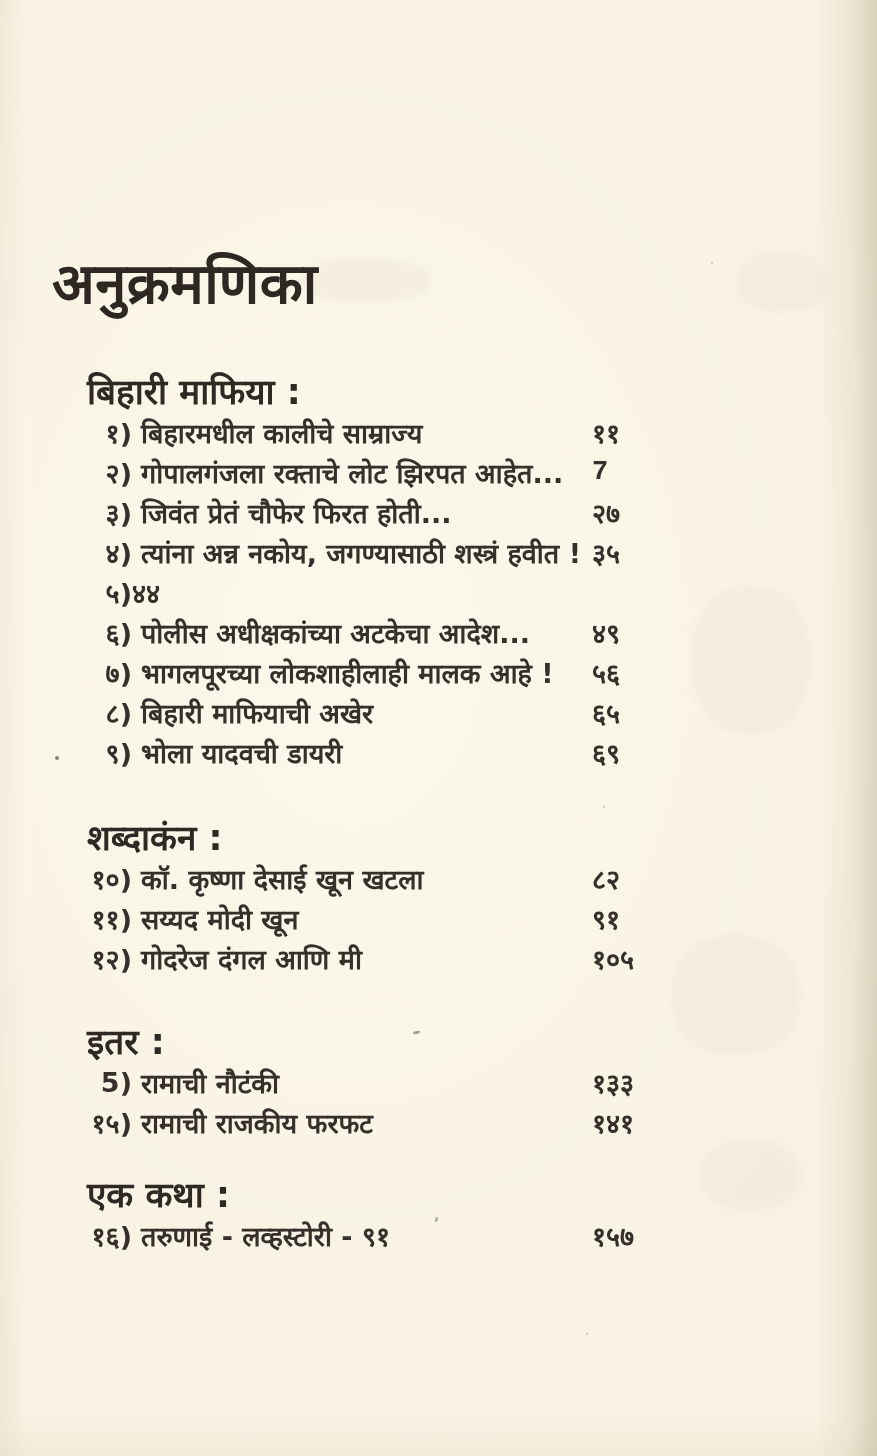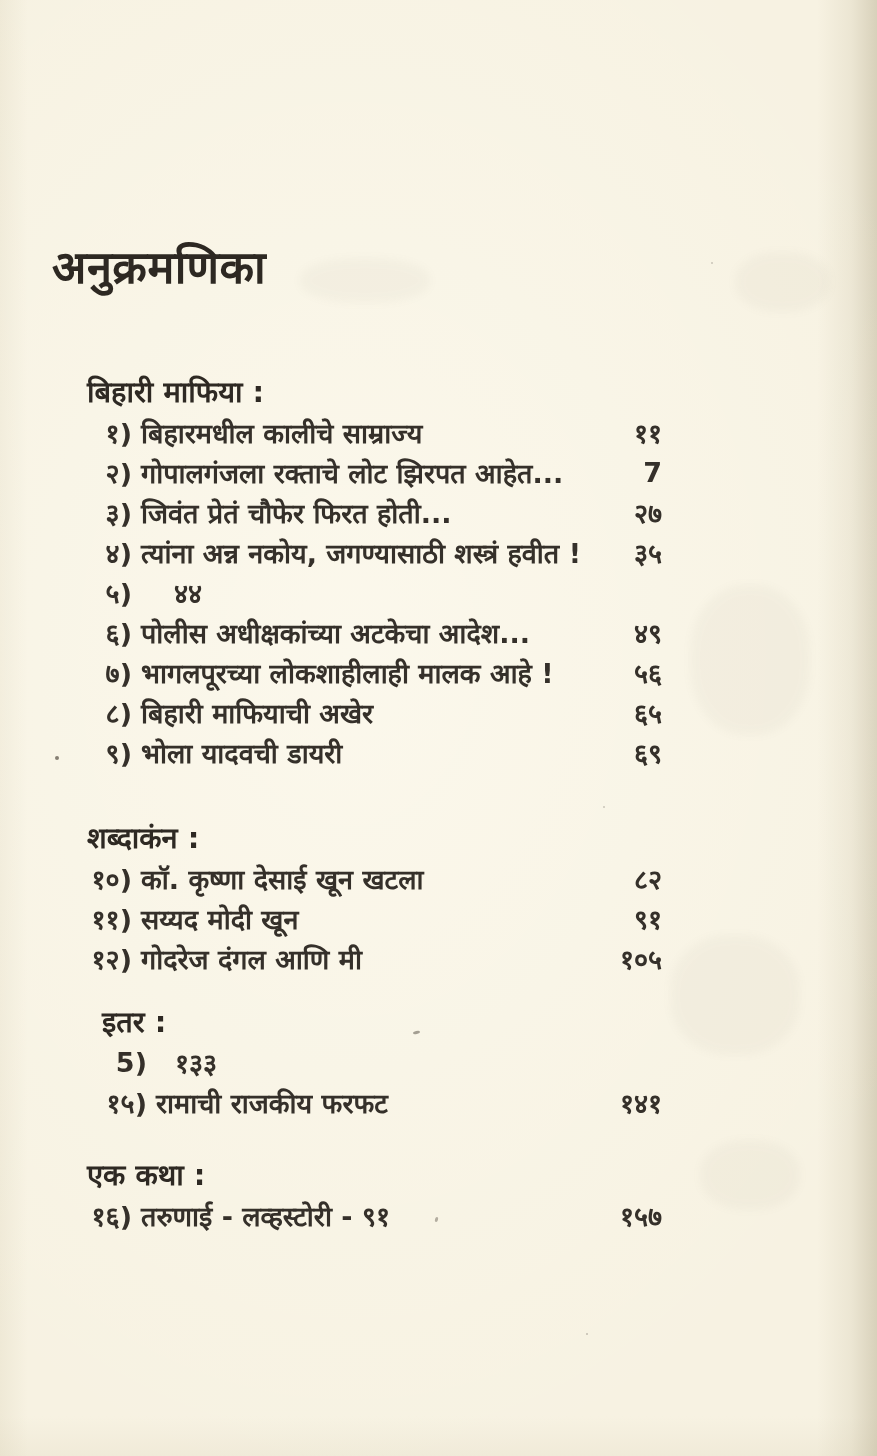--- a/index.html
+++ b/index.html
@@ -22,39 +22,39 @@
       radial-gradient(ellipse 900px 1200px at 40% 45%, rgba(255,253,244,0.55), rgba(255,253,244,0) 70%),
       linear-gradient(90deg, rgba(214,205,178,0.25) 0, rgba(214,205,178,0) 28px),
       linear-gradient(270deg, rgba(178,168,138,0.45) 0, rgba(196,187,158,0.22) 26px, rgba(196,187,158,0) 60px),
       linear-gradient(0deg, rgba(210,201,172,0.18) 0, rgba(210,201,172,0) 40px),
       #f7f2e2;
   }
   .page-title {
     position: absolute;
     left: 52px;
     top: 205px;
-    font-size: 45px;
+    font-size: 56px;
     font-weight: 700;
     letter-spacing: 0.5px;
     color: #2d2822;
   }
   .toc {
     position: absolute;
     left: 87px;
     top: 372px;
     width: 575px;
   }
   .toc-section { margin-bottom: 46px; }
-  .toc-section:nth-of-type(2) { margin-bottom: 24px; }
-  .toc-section:nth-of-type(3) { margin-bottom: 33px; margin-left: 15px; }
+  .toc-section:nth-of-type(2) { margin-bottom: 44px; }
+  .toc-section:nth-of-type(3) { margin-bottom: 33px; }
   .toc-section:last-of-type { margin-bottom: 16px; }
   .section-heading {
     height: 40px;
     line-height: 40px;
-    font-size: 29px;
+    font-size: 35px;
     font-weight: 700;
     color: #2e2923;
     white-space: nowrap;
   }
   .toc-entry {
     display: flex;
     align-items: center;
     height: 40px;
     font-size: 27px;
     font-weight: 600;
@@ -66,21 +66,22 @@
     text-align: right;
   }
   .toc-entry .etitle {
     flex: 1 1 auto;
     padding-left: 9px;
     overflow: visible;
   }
   .toc-entry .pagenum {
     flex: none;
     width: 70px;
-    text-align: right;
+    text-align: left;
+    font-family: Liberation Mono, monospace;
   }
   
   .smudge {
     position: absolute;
     background: #8d8672;
     opacity: 0.05;
     border-radius: 45%;
     filter: blur(4px);
   }
   .speck {
@@ -196,20 +197,21 @@
   </div>
 </div>
   </div>
 
   <div class="toc-section">
     <div class="section-heading">इतर :</div>
     <div>
 
   <div class="toc-entry">
     <span class="num">5)</span>
+    <span class="etitle">रामाची नौटंकी</span>
     <span class="pagenum">१३३</span>
   </div>
 
   <div class="toc-entry">
     <span class="num">१५)</span>
     <span class="etitle">रामाची राजकीय फरफट</span>
     <span class="pagenum">१४१</span>
   </div>
 </div>
   </div>

